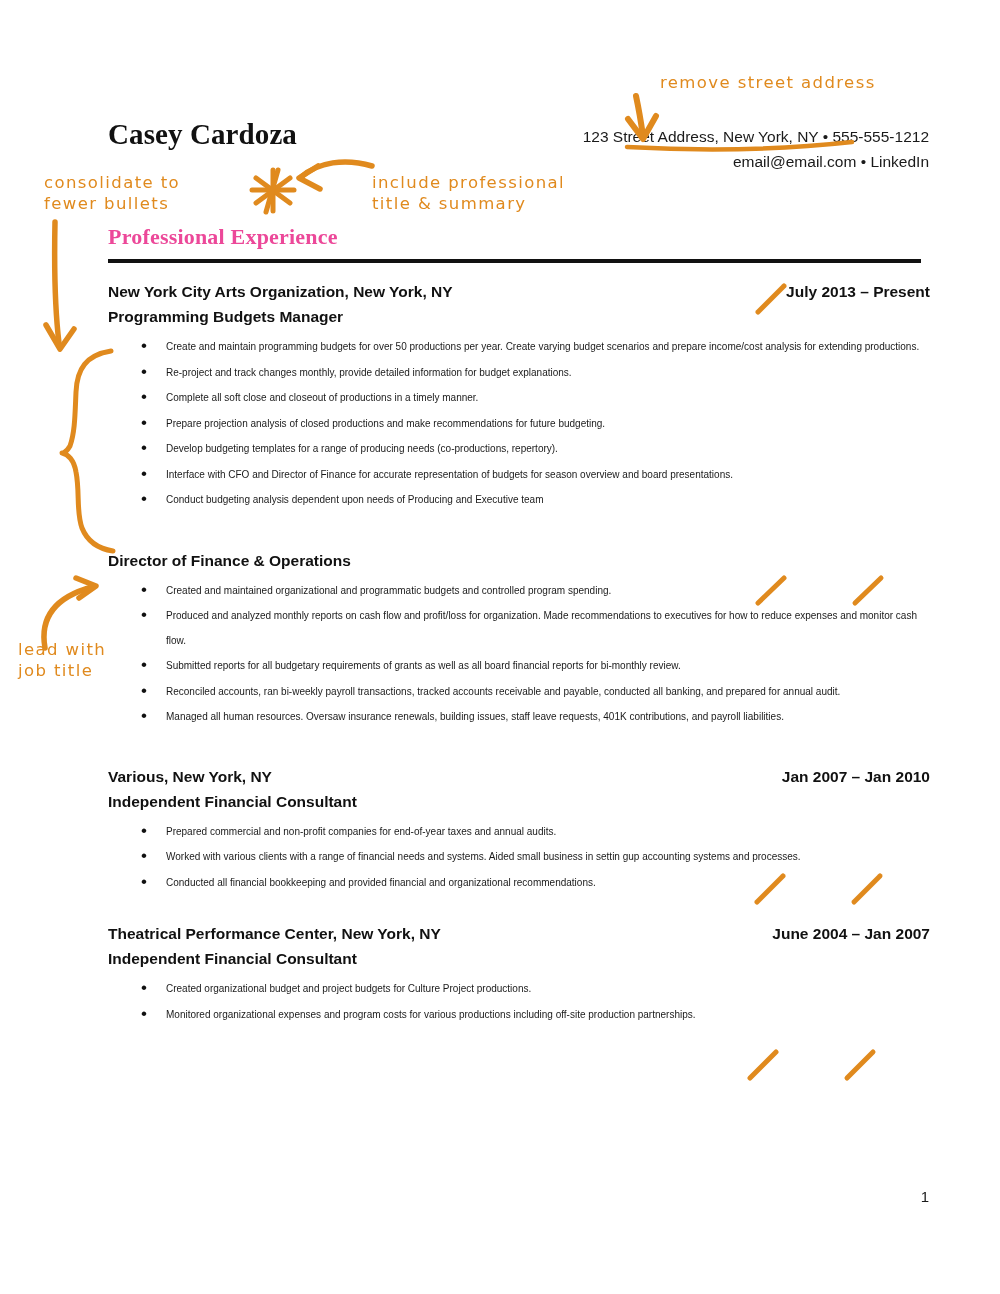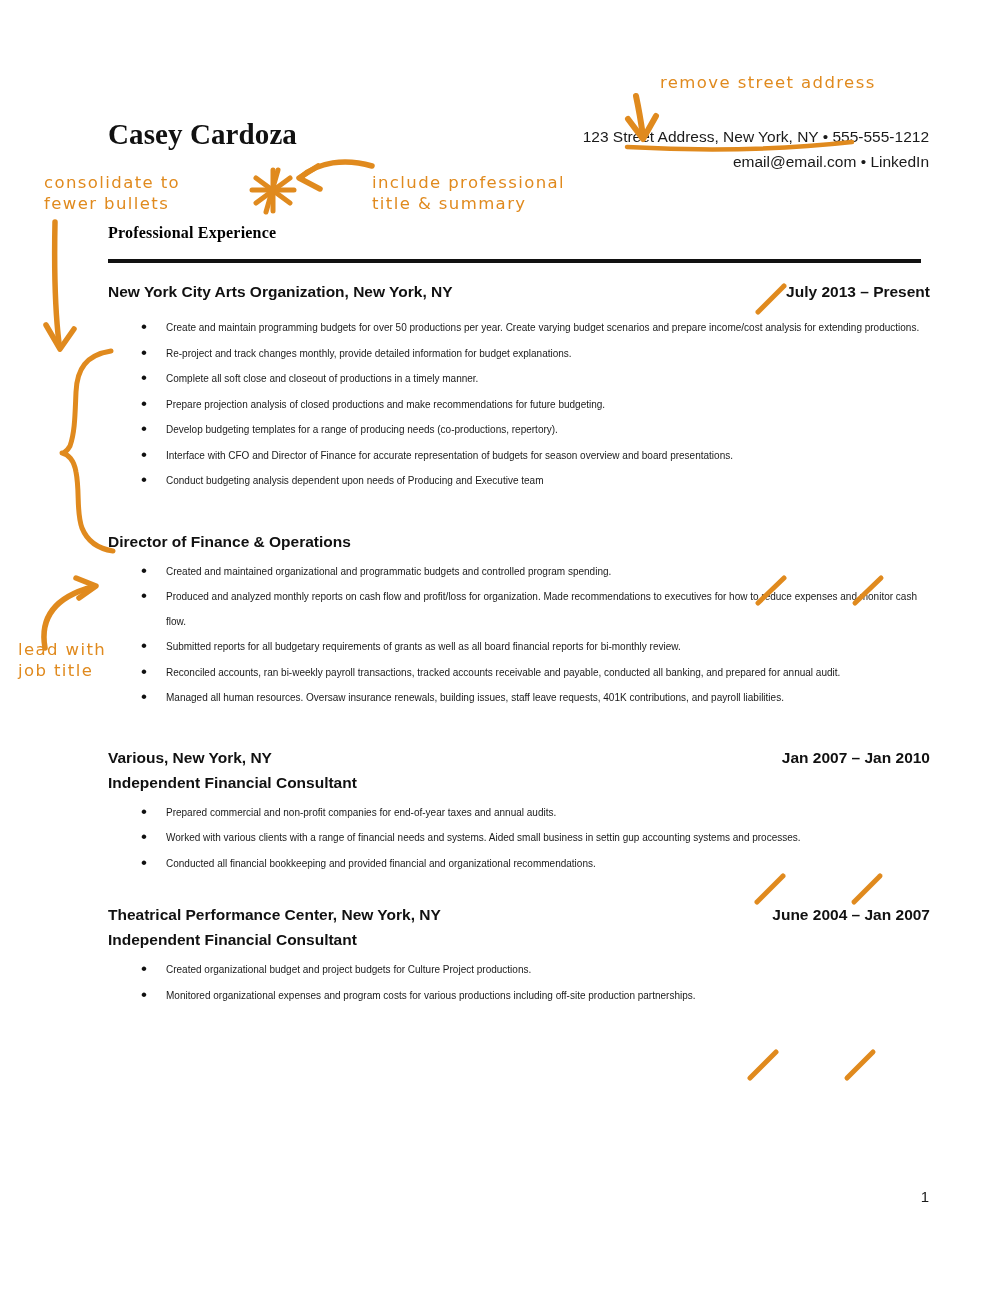--- a/index.html
+++ b/index.html
@@ -51,23 +51,23 @@
     color: #1a1a1a;
     white-space: nowrap;
   }
   .contact-line { display: block; }
 
   .section-head {
     position: absolute;
     left: 92px;
     top: 224px;
     font-family: "Liberation Serif", serif;
-    font-size: 16px;
-    font-weight: 700;
-    color: #000000;
+    font-size: 22px;
+    font-weight: 700;
+    color: #ec4899;
     letter-spacing: 0.2px;
   }
   .section-rule {
     position: absolute;
     left: 92px;
     top: 259px;
     width: 813px;
     height: 4px;
     background: #111111;
   }
@@ -178,20 +178,21 @@
 
     <div class="section-head">Professional Experience</div>
     <div class="section-rule"></div>
 
     <div class="jobs" id="jobs-container">
         <div class="job" style="margin-bottom: 38px;">
           <div class="job-head">
             <div class="job-org">New York City Arts Organization, New York, NY</div>
             <div class="job-dates">July 2013 – Present</div>
           </div>
+          <div class="job-title">Programming Budgets Manager</div>
           <ul class="bullets">
             <li>Create and maintain programming budgets for over 50 productions per year. Create varying budget scenarios and prepare income/cost analysis for extending productions.</li>
             <li>Re-project and track changes monthly, provide detailed information for budget explanations.</li>
             <li>Complete all soft close and closeout of productions in a timely manner.</li>
             <li>Prepare projection analysis of closed productions and make recommendations for future budgeting.</li>
             <li>Develop budgeting templates for a range of producing needs (co-productions, repertory).</li>
             <li>Interface with CFO and Director of Finance for accurate representation of budgets for season overview and board presentations.</li>
             <li>Conduct budgeting analysis dependent upon needs of Producing and Executive team</li>
           </ul>
         </div>

